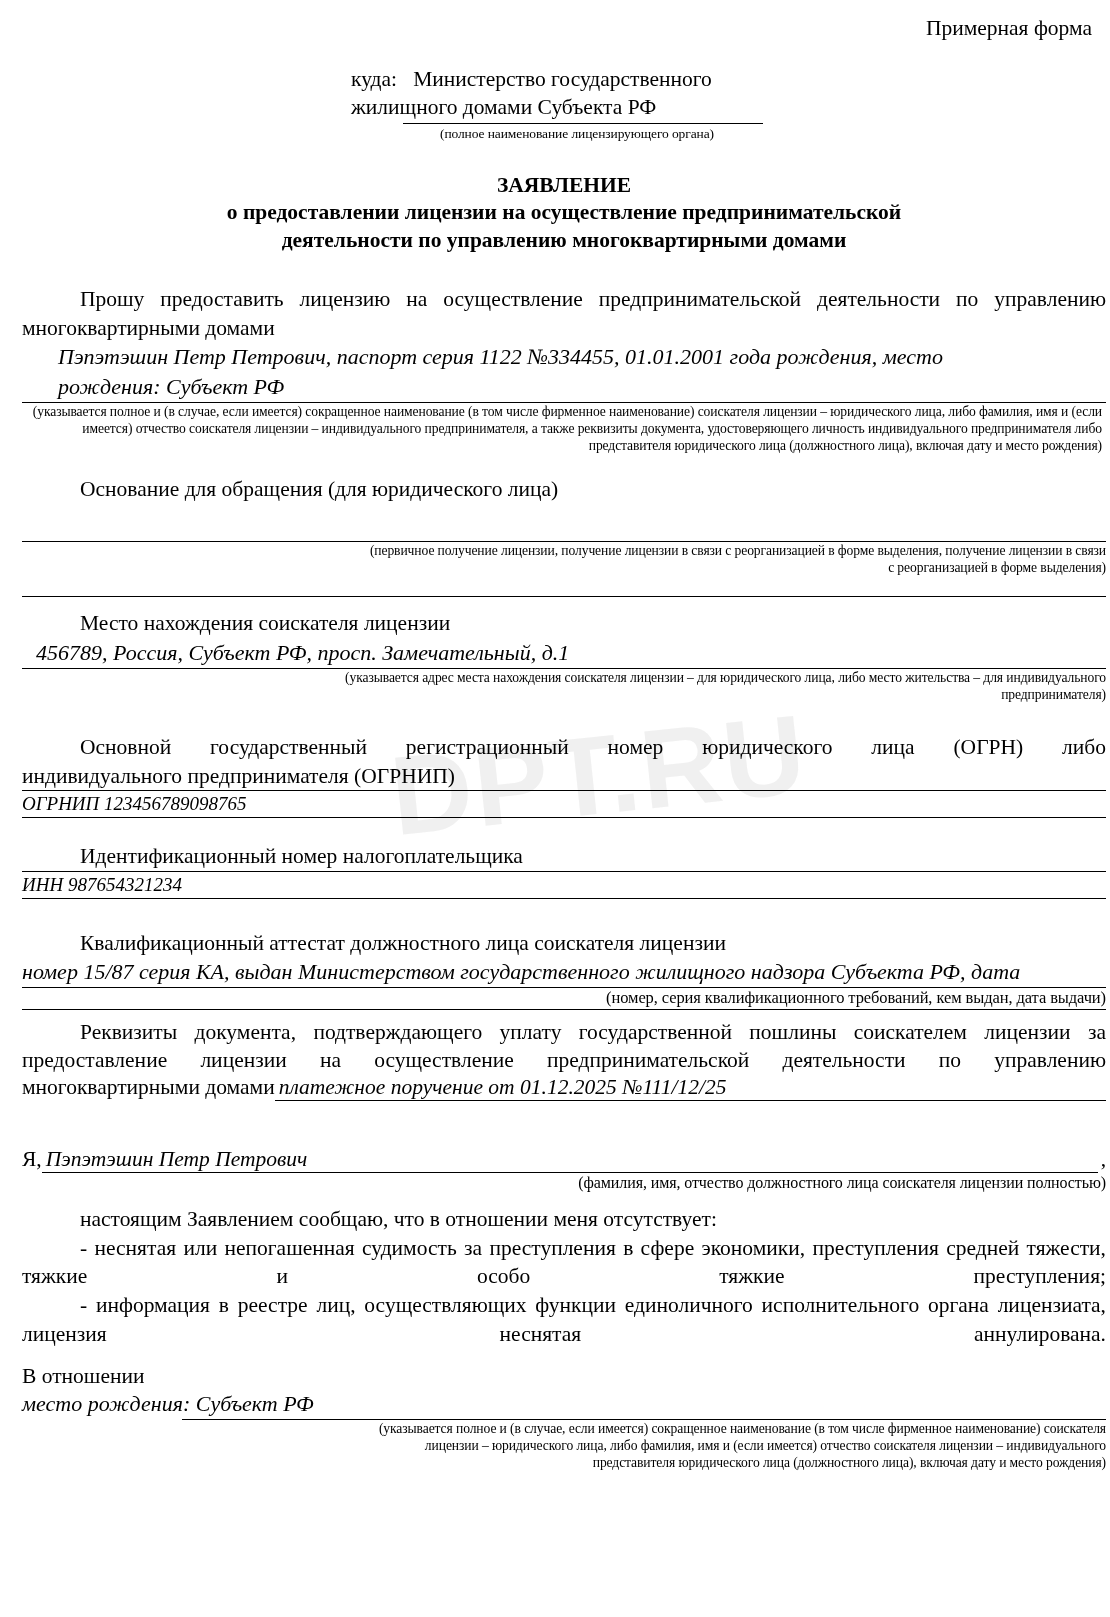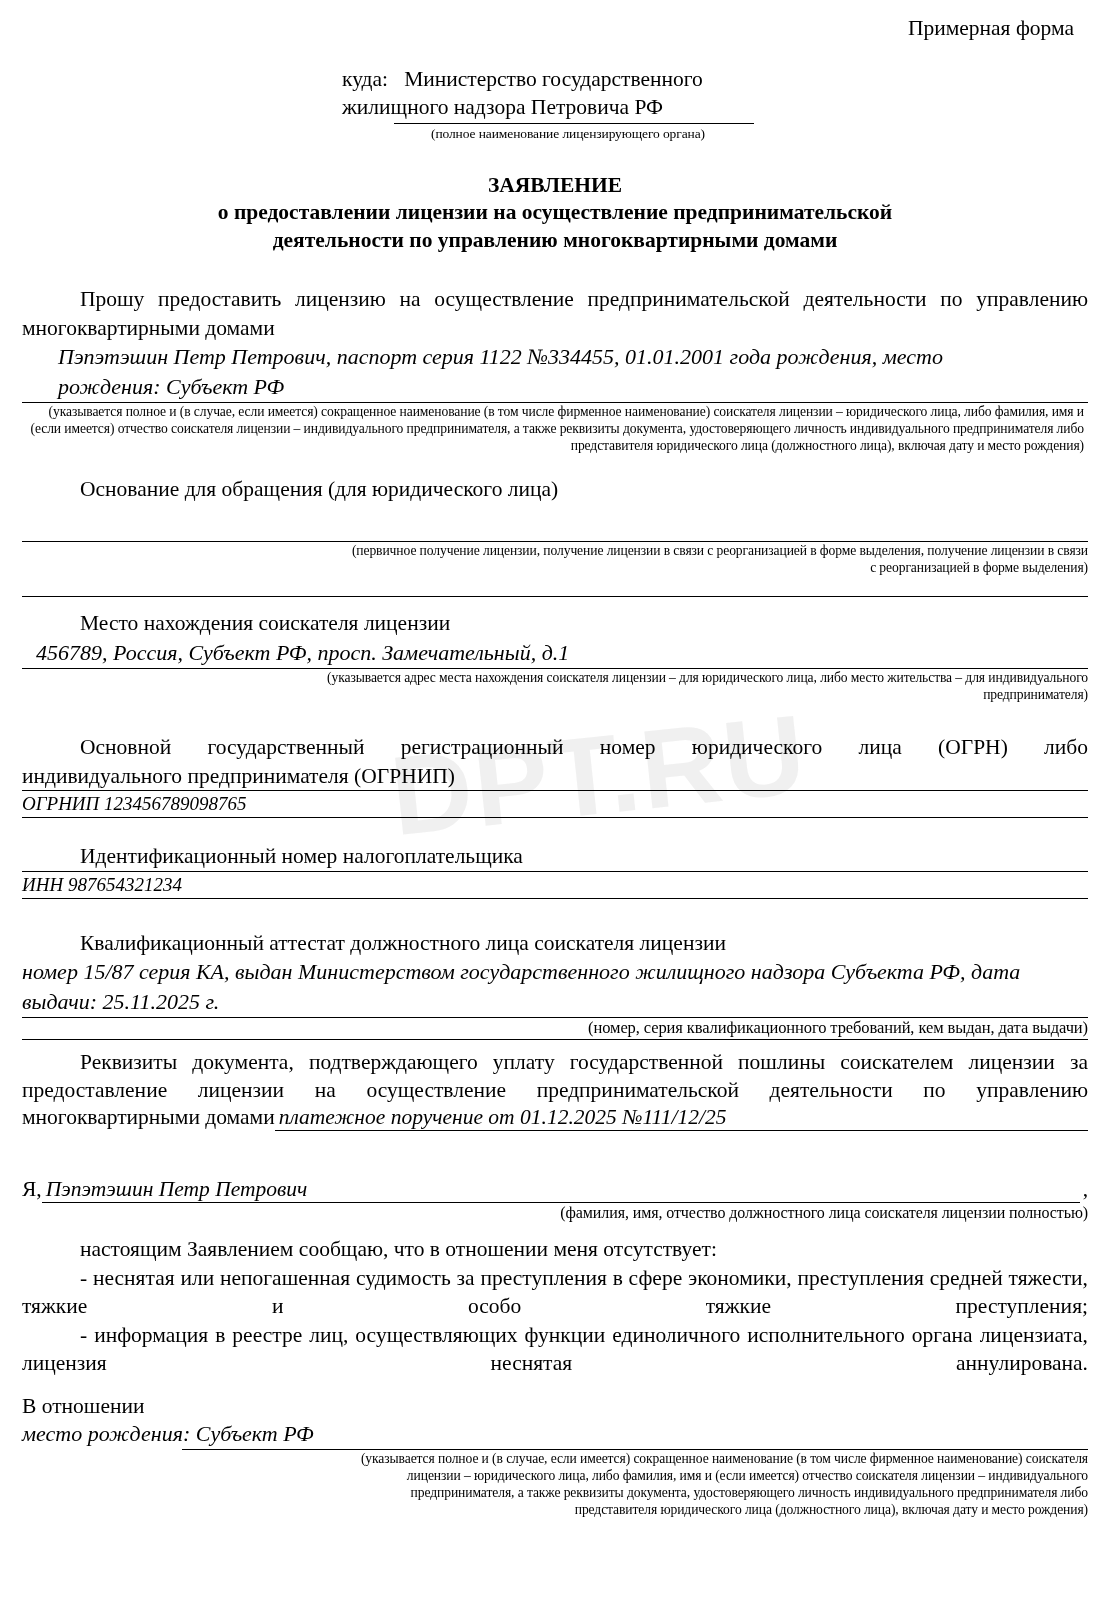--- a/index.html
+++ b/index.html
@@ -32,21 +32,21 @@
     opacity: 0.95;
     transform: rotate(-6deg);
     user-select: none;
     pointer-events: none;
     z-index: 0;
     white-space: nowrap;
   }
   .content {
     position: relative;
     z-index: 2;
-    padding: 10px 22px 0 22px;
+    padding: 10px 4px 0 22px;
   }
 
   
   .form-kind {
     text-align: right;
     font-size: 21.5px;
     padding-right: 14px;
     margin-top: 6px;
   }
   .addressee-wrap {
@@ -161,21 +161,21 @@
   <div class="content">
 
     <div class="form-kind">Примерная форма</div>
 
     <div class="addressee-wrap">
       <div class="addressee">
         <div class="addressee-line">
           <span>куда:</span>&nbsp;&nbsp;
           <span>Министерство государственного</span>
         </div>
-        <div class="addressee-line">жилищного надзора Петровича РФ</div>
+        <div class="addressee-line">жилищного домами Субъекта РФ</div>
         <div class="addressee-rule"></div>
         <div class="addressee-caption">(полное наименование лицензирующего органа)</div>
       </div>
     </div>
 
     <div class="doc-title">ЗАЯВЛЕНИЕ</div>
     <div class="doc-subtitle">о предоставлении лицензии на осуществление предпринимательской</div>
     <div class="doc-subtitle">деятельности по управлению многоквартирными домами</div>
 
     <div class="spacer-30"></div>
@@ -214,21 +214,20 @@
     <div class="spacer-24"></div>
 
     <p class="body indent">Идентификационный номер налогоплательщика</p>
     <div class="rule"></div>
     <div class="underlined-value">ИНН 987654321234</div>
 
     <div class="spacer-30"></div>
 
     <p class="body indent">Квалификационный аттестат должностного лица соискателя лицензии</p>
     <div class="filled">номер 15/87 серия КА, выдан Министерством государственного жилищного надзора Субъекта РФ, дата</div>
-    <div class="filled">выдачи: 25.11.2025 г.</div>
     <div class="rule"></div>
     <div class="caption" style="font-size:16.5px;">(номер, серия квалификационного требований, кем выдан, дата выдачи)</div>
     <div class="rule"></div>
 
     <div class="spacer-8"></div>
 
     <p class="body indent just-all">Реквизиты документа, подтверждающего уплату государственной пошлины соискателем лицензии за предоставление лицензии на осуществление предпринимательской деятельности по управлению</p>
     <div class="inline-row">
       <span class="lead">многоквартирными домами</span>
       <span class="fill">платежное поручение от 01.12.2025 №111/12/25</span>
@@ -251,17 +250,16 @@
 
     <div class="spacer-16"></div>
 
     <div class="inline-row">
       <span class="lead">В отношении</span>
     </div>
     <div class="filled">место рождения: Субъект РФ</div>
     <div class="rule" style="margin-left:160px; width:calc(100% - 160px);"></div>
     <div class="caption">(указывается полное и (в случае, если имеется) сокращенное наименование (в том числе фирменное наименование) соискателя</div>
     <div class="caption">лицензии – юридического лица, либо фамилия, имя и (если имеется) отчество соискателя лицензии – индивидуального</div>
-    <div class="caption">предпринимателя, а также реквизиты документа, удостоверяющего личность индивидуального предпринимателя либо</div>
     <div class="caption">представителя юридического лица (должностного лица), включая дату и место рождения)</div>
 
   </div>
 </div>
 
 </body></html>

